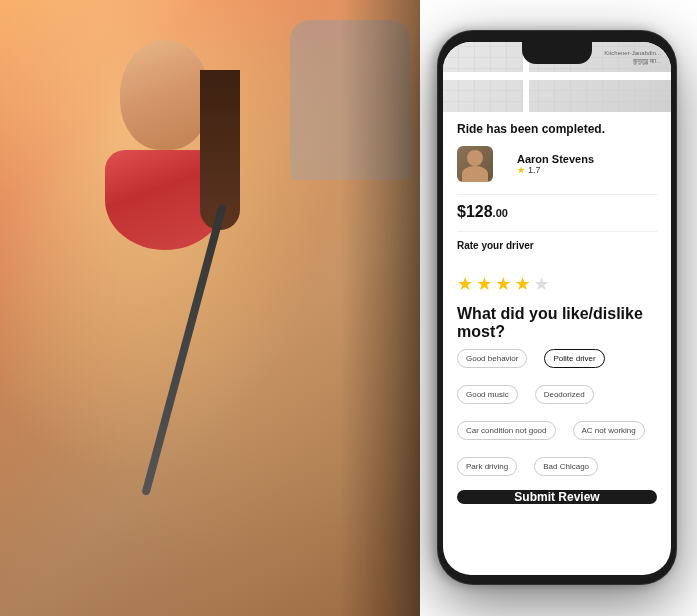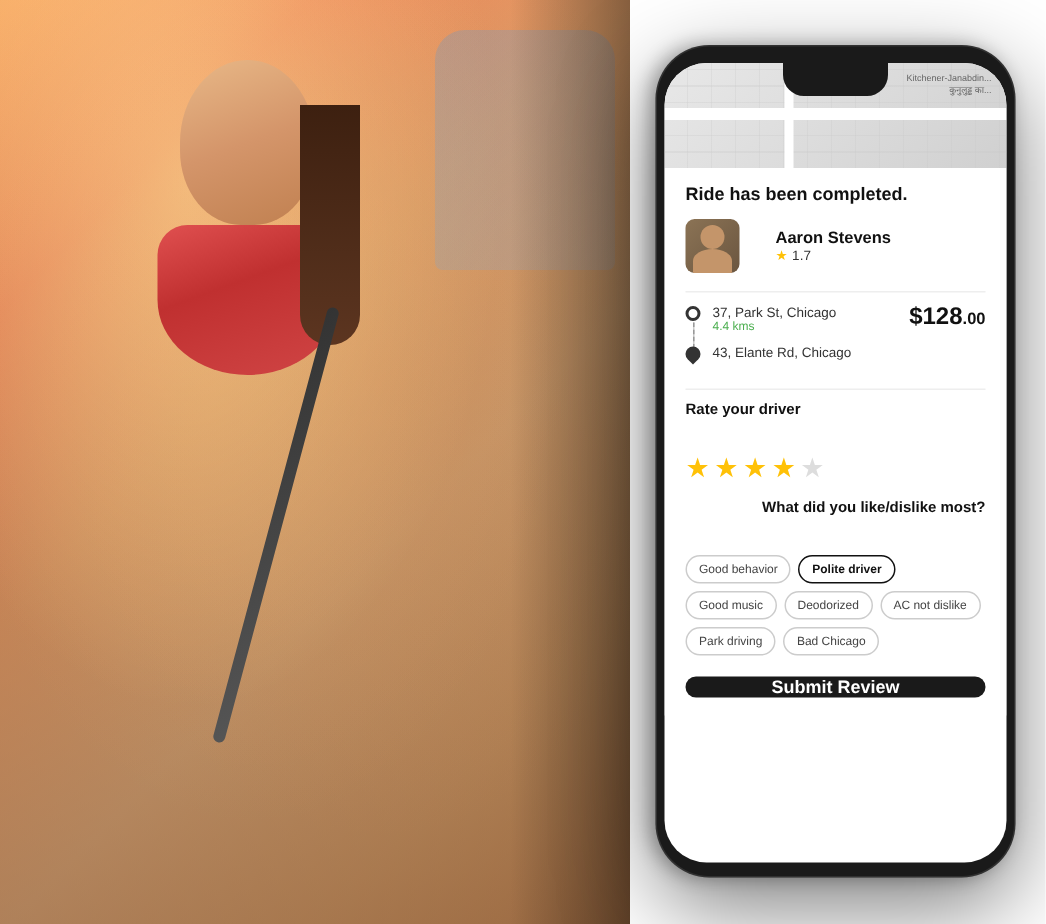--- a/index.html
+++ b/index.html
@@ -308,48 +308,47 @@
     .stars-row {
       display: flex;
       gap: 3px;
       margin-bottom: 10px;
     }
 
     .star-lg { font-size: 18px; }
     .star-empty { color: #ddd; }
 
     .feedback-label {
-      font-size: 10px;
+      font-size: 16px;
       font-weight: 600;
       color: #111;
-      margin-bottom: 26px;
-      text-align: right;
+      margin-bottom: 8px;
     }
 
     .tags-grid {
       display: flex;
       flex-wrap: wrap;
-      gap: 5px;
+      gap: 17px;
       margin-bottom: 10px;
     }
 
     .tag {
       padding: 4px 8px;
       border: 1px solid #ccc;
       border-radius: 20px;
       font-size: 8px;
       color: #444;
       background: #fff;
       cursor: pointer;
     }
 
     .tag.active {
       border-color: #111;
       color: #111;
-      font-weight: 700;
+      font-weight: 400;
     }
 
     .tag.active-outline {
       border: 1.5px solid #111;
       font-weight: 600;
       color: #111;
     }
 
     .submit-btn {
       width: 100%;
@@ -471,34 +470,20 @@
             <div class="driver-rating">
               <span class="star-gold">★</span>
               <span>1.7</span>
             </div>
           </div>
         </div>
 
         <div class="divider"></div>
 
         <div class="route-section">
-          <div class="route-stops">
-            <div class="route-line"></div>
-            <div class="route-stop">
-              <div class="route-dot-circle"></div>
-              <div>
-                <div class="route-addr">37, Park St, Chicago</div>
-                <div class="route-dist">4.4 kms</div>
-              </div>
-            </div>
-            <div class="route-stop">
-              <div class="route-dot-pin"></div>
-              <div class="route-addr">43, Elante Rd, Chicago</div>
-            </div>
-          </div>
           <div class="fare">
             <span>$128</span><span class="fare-cents">.00</span>
           </div>
         </div>
 
         <div class="divider"></div>
 
         <div class="rate-label">Rate your driver</div>
         <div class="stars-row">
           <span class="star-lg star-gold">★</span>
@@ -508,21 +493,22 @@
           <span class="star-lg star-empty">★</span>
         </div>
 
         <div class="feedback-label">What did you like/dislike most?</div>
 
         <div class="tags-grid">
           <div class="tag">Good behavior</div>
           <div class="tag active">Polite driver</div>
           <div class="tag">Good music</div>
           <div class="tag">Deodorized</div>
-          <div class="tag">AC not dislike</div>
+          <div class="tag">Car condition not good</div>
+          <div class="tag">AC not working</div>
           <div class="tag">Park driving</div>
           <div class="tag">Bad Chicago</div>
         </div>
 
         <button class="submit-btn">Submit Review</button>
 
       </div>
     </div>
   </div>
 </div>

